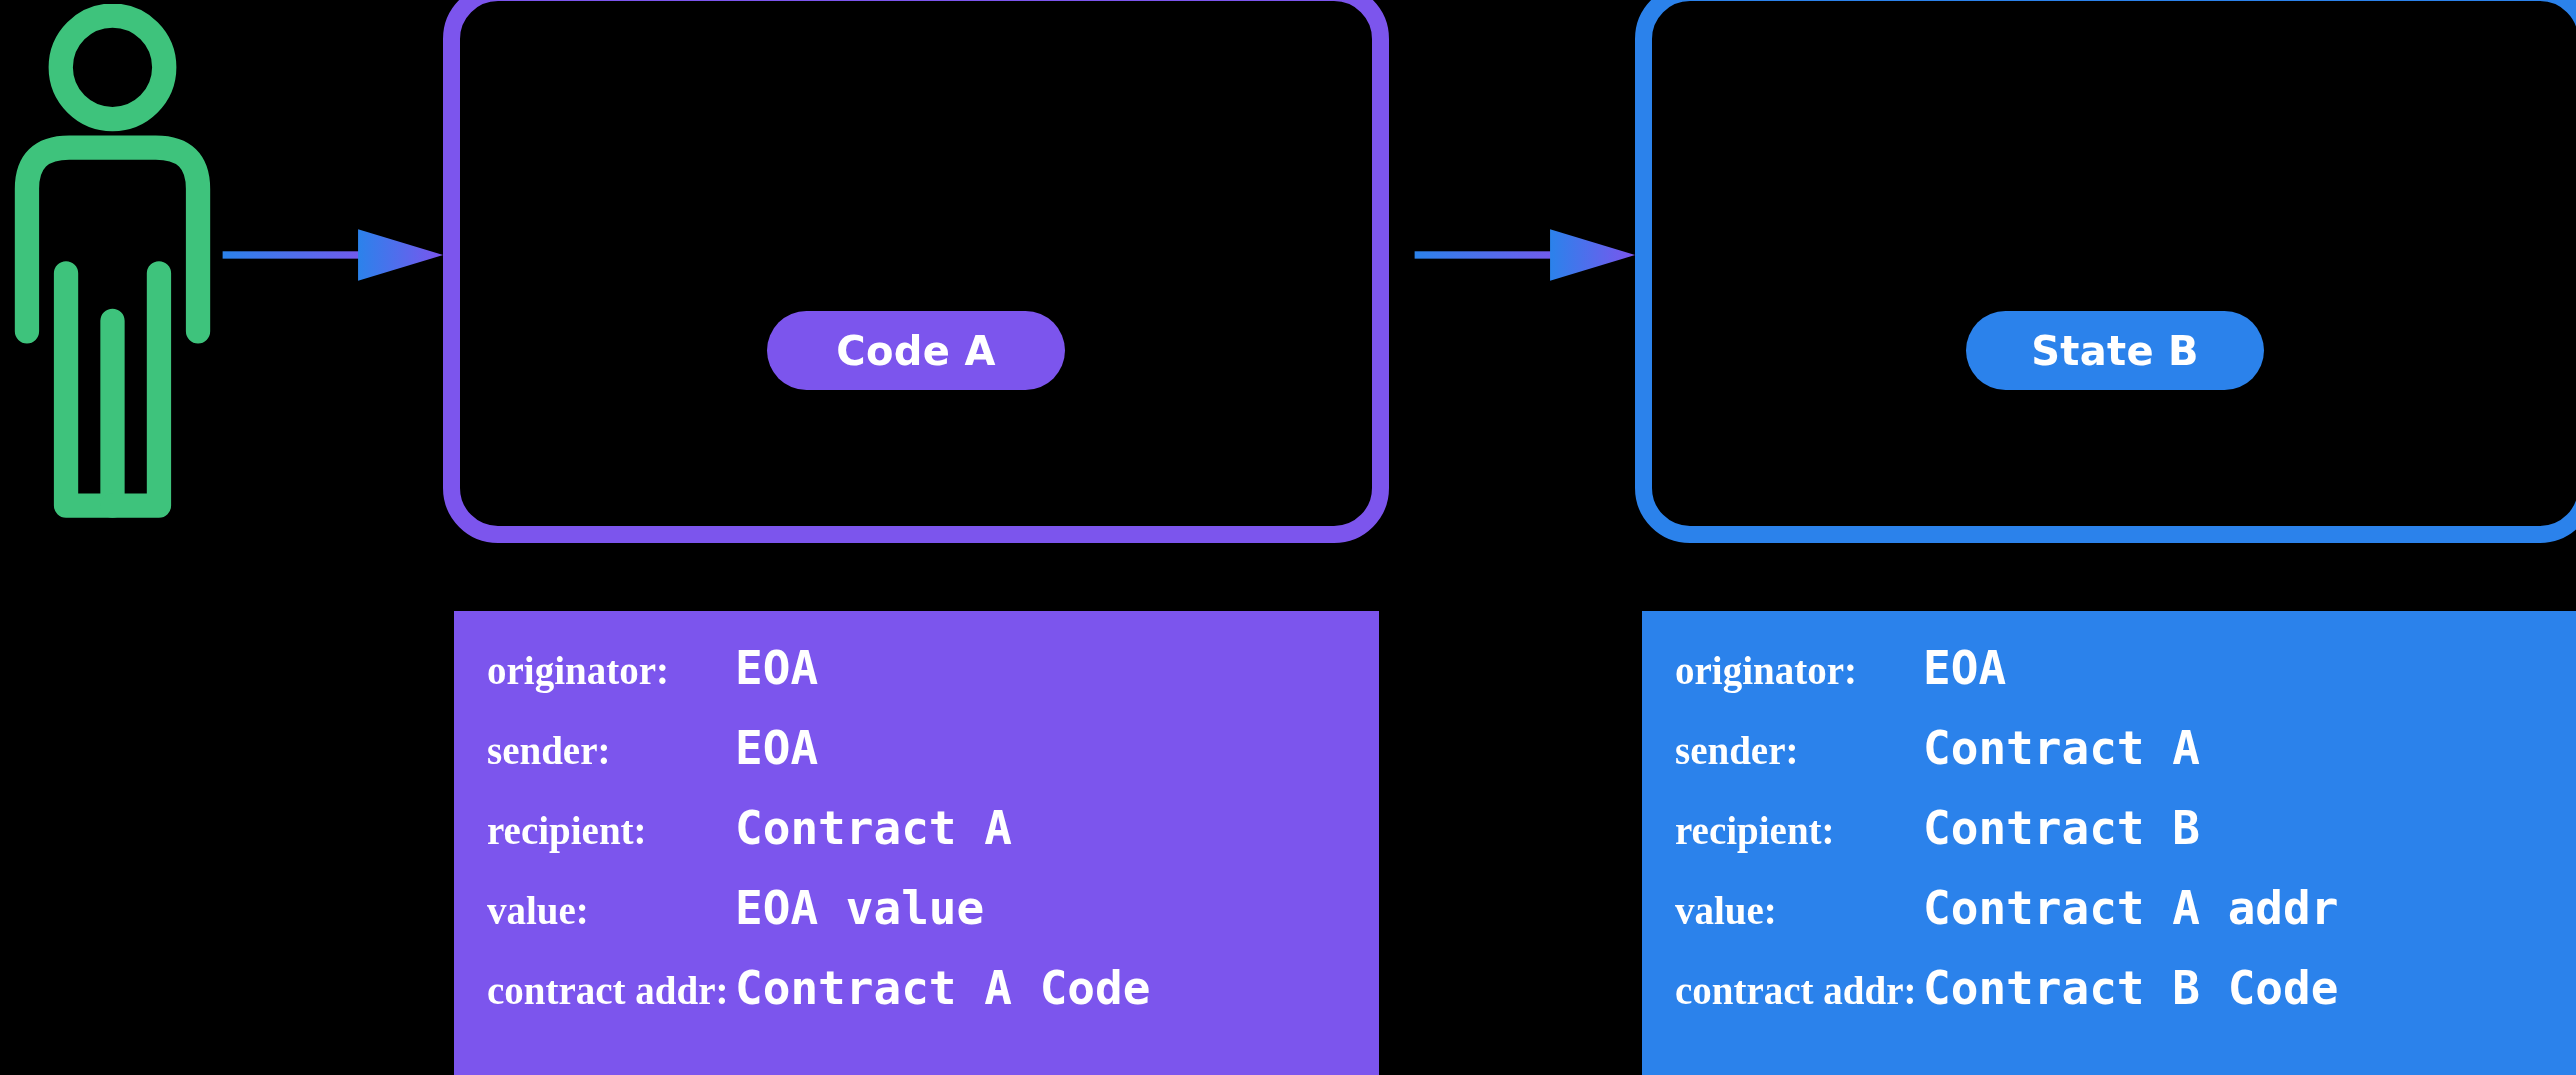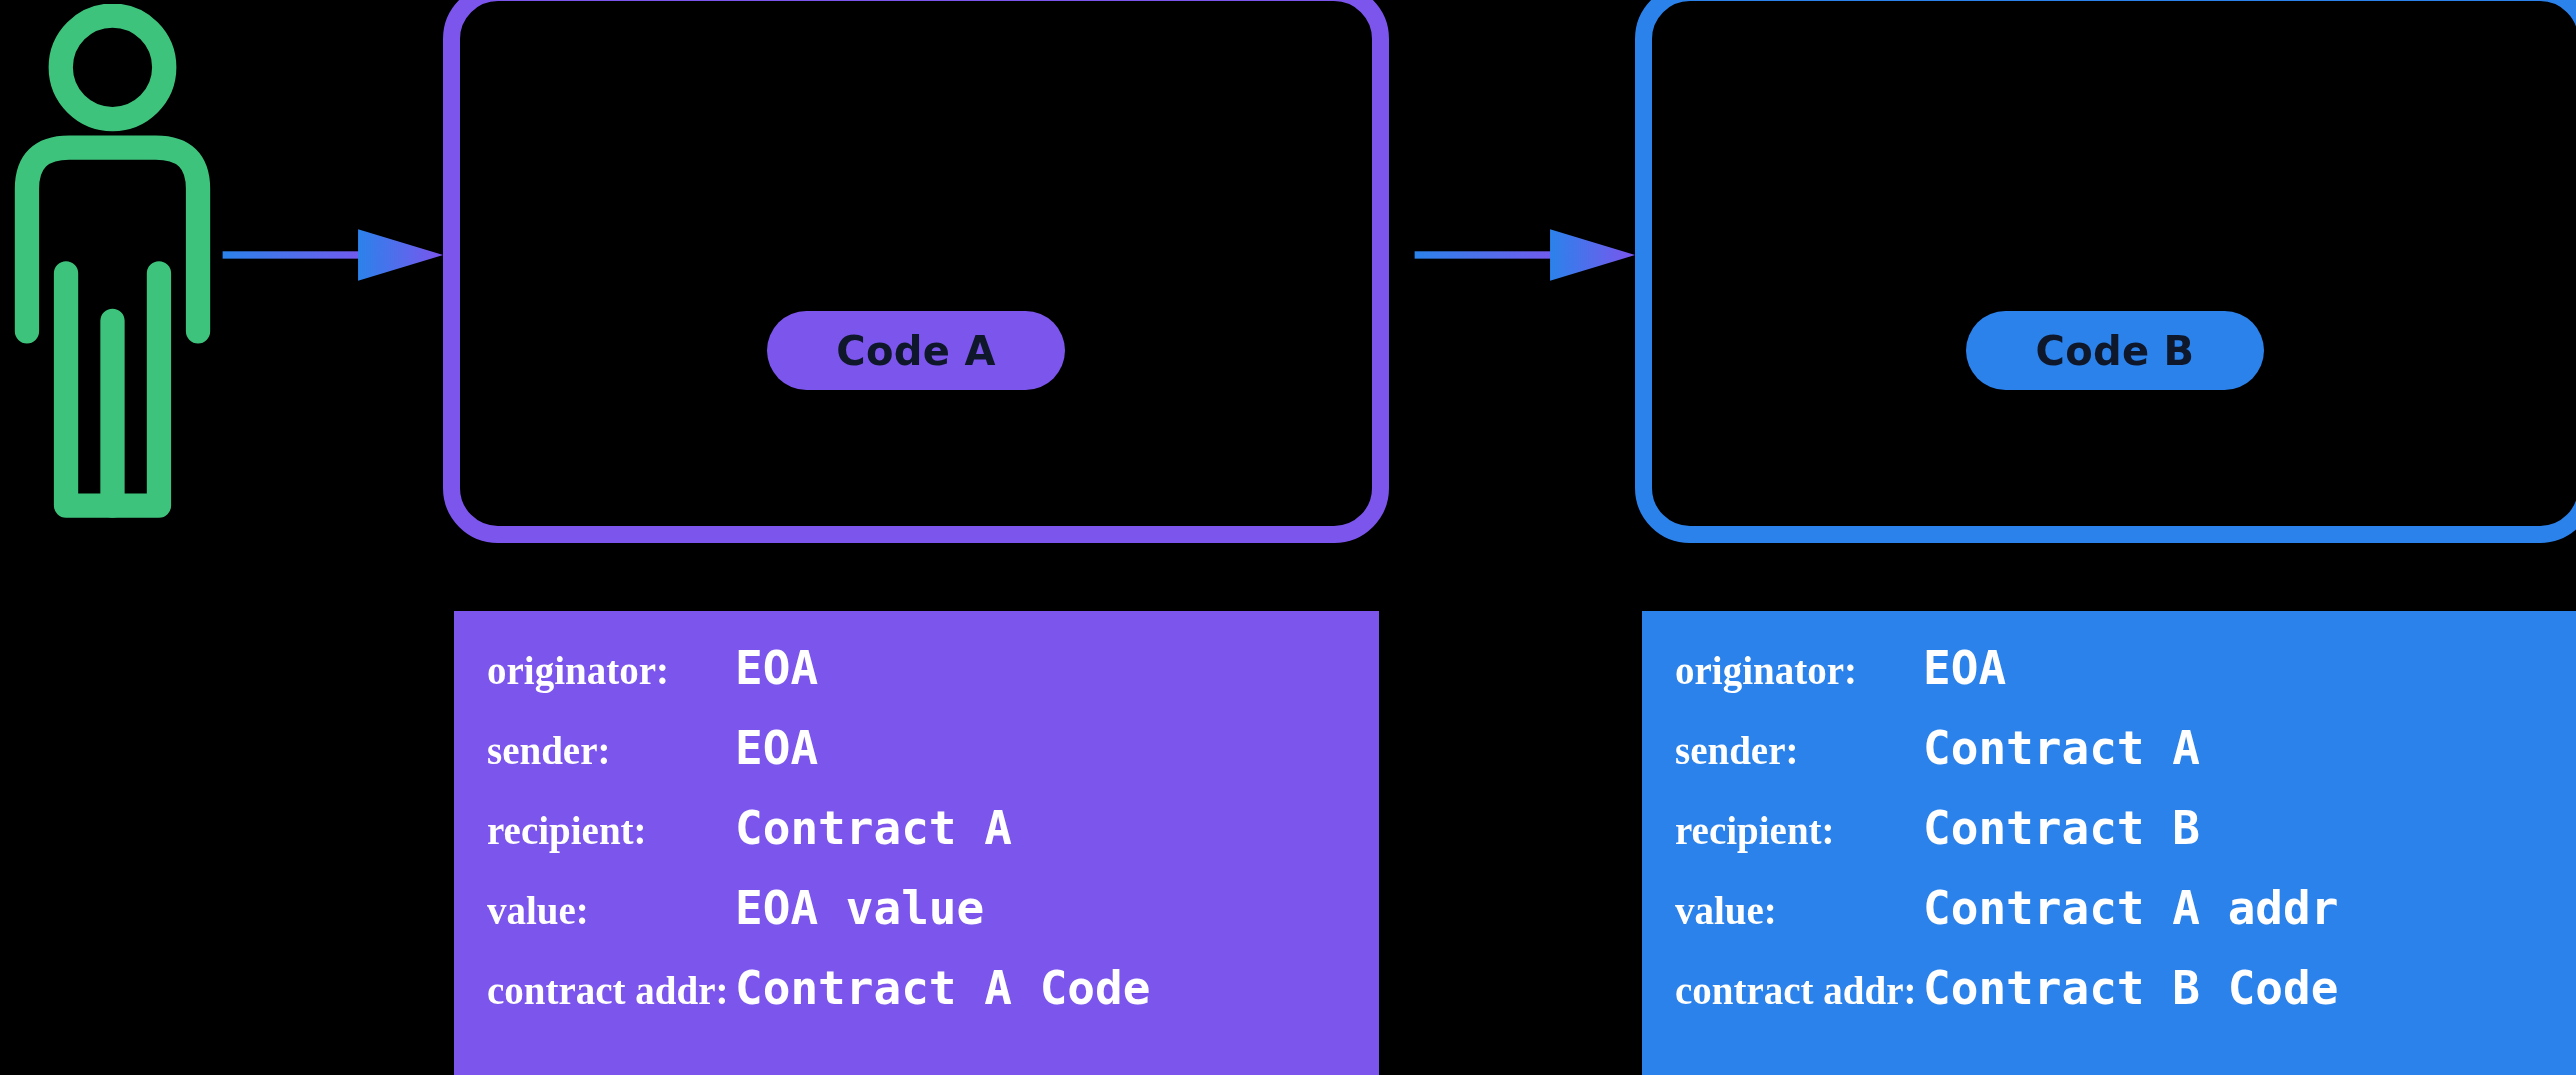--- a/index.html
+++ b/index.html
@@ -41,21 +41,21 @@
     justify-content:center;
     gap:113px;
   }
   .pill {
     min-width:298px;
     height:79px;
     border-radius:40px;
     display:flex;
     align-items:center;
     justify-content:center;
-    color:#0f172a;
+    color:#ffffff;
     font-size:40px;
     font-weight:700;
     letter-spacing:0.3px;
     font-family:"DejaVu Sans","Liberation Sans",sans-serif;
   }
   .pill.purple { background:#7c55ed; }
   .pill.blue   { background:#2b82eb; }
 
   
   .prop-table {
@@ -131,21 +131,21 @@
     <div class="pill-row">
       <div class="pill purple">
         <span>Code A</span>
       </div>
     </div>
   </div>
 
   <div class="contract-box" id="contract-box-b">
     <div class="pill-row">
       <div class="pill blue">
-        <span>Code B</span>
+        <span>State B</span>
       </div>
     </div>
   </div>
 
   <div class="prop-table" id="prop-table-a">
     <div class="prop-row">
       <span class="prop-key">originator:</span>
       <span class="prop-val">EOA</span>
     </div>
     <div class="prop-row">

